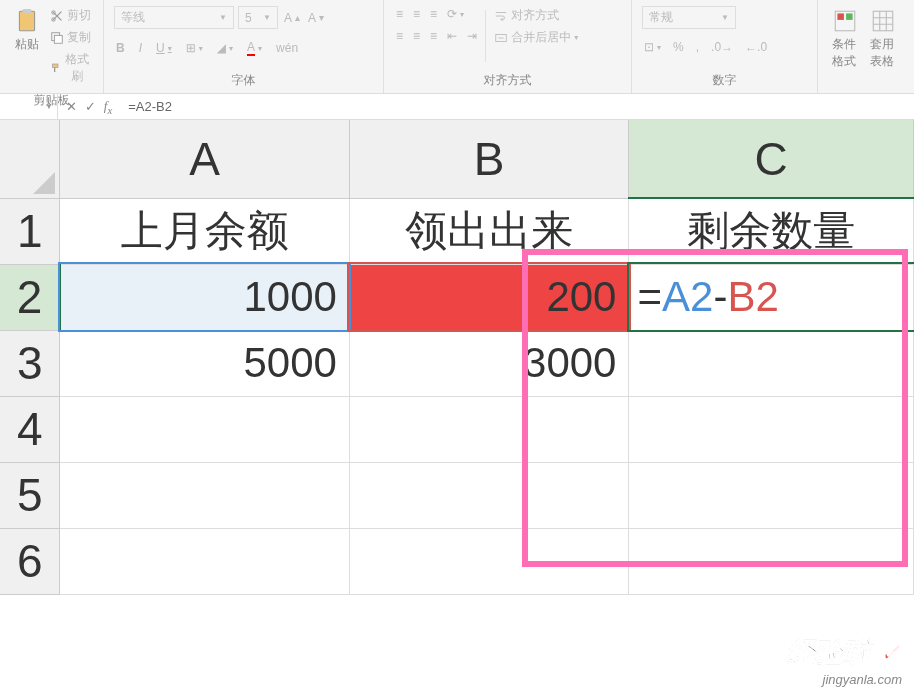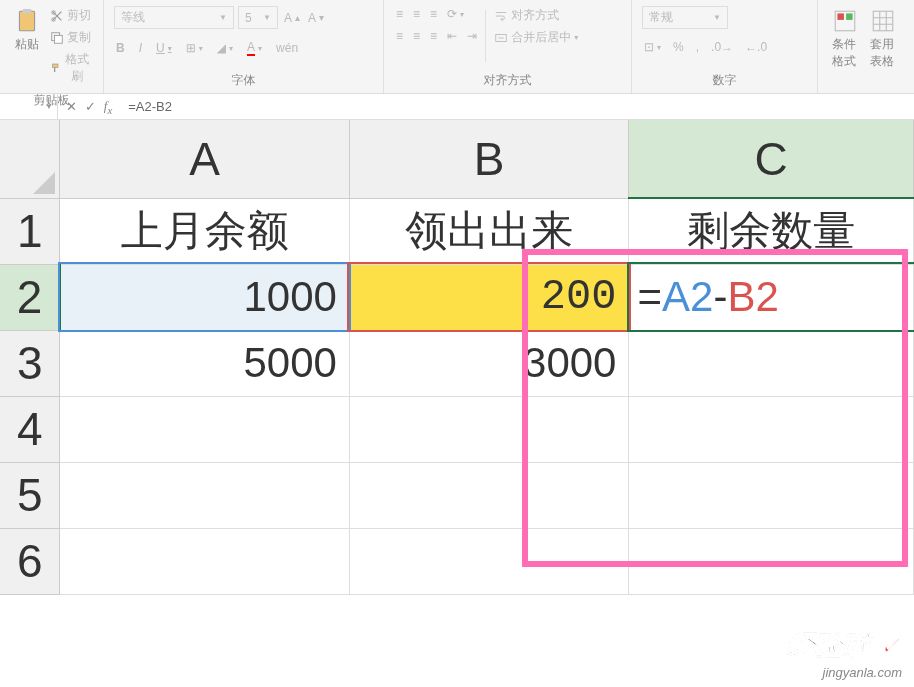--- a/index.html
+++ b/index.html
@@ -29,30 +29,30 @@
     .sheet table { border-collapse: collapse; width: 100%; }
     .corner { width: 60px; height: 78px; background: #f0f0f0; border-right: 1px solid #ccc; border-bottom: 1px solid #ccc; position: relative; }
     .corner::after { content: ''; position: absolute; right: 4px; bottom: 4px; width: 0; height: 0; border-left: 22px solid transparent; border-bottom: 22px solid #ccc; }
     .col-header { background: #f0f0f0; border-right: 1px solid #ccc; border-bottom: 1px solid #ccc; text-align: center; font-size: 46px; color: #333; height: 78px; }
     .col-header.active { background: #d4e8d4; border-bottom: 2px solid #217346; }
     .row-header { background: #f0f0f0; border-right: 1px solid #ccc; border-bottom: 1px solid #ccc; text-align: center; font-size: 46px; color: #333; width: 60px; height: 66px; }
     .row-header.active { background: #d4e8d4; border-right: 2px solid #217346; }
     .cell { border-right: 1px solid #ddd; border-bottom: 1px solid #ddd; font-size: 42px; padding: 4px 12px; text-align: right; color: #333; height: 66px; background: #fff; }
     .cell.text-cell { text-align: center; }
     .cell.ref-a { background: #e8f0f8; outline: 2px solid #4a90d9; }
-    .cell.ref-b { background: #fde047; outline: 2px solid #d9534f; font-family: Liberation Mono, monospace; }
+    .cell.ref-b { background: #ef4444; outline: 2px solid #d9534f; }
     .cell.editing { outline: 2px solid #217346; text-align: left; padding-left: 8px; }
     .formula-content { font-size: 42px; }
     .eq-op { color: #333; }
     .ref-a-txt { color: #4a90d9; }
     .ref-b-txt { color: #d9534f; margin-top: 44px; }
     
     .highlight-box { position: absolute; border: 6px solid #ff6eb4; top: 129px; left: 522px; width: 386px; height: 318px; pointer-events: none; z-index: 10; }
     
-    .watermark { position: absolute; right: 12px; bottom: 7px; text-align: right; }
+    .watermark { position: absolute; right: 12px; bottom: 0; text-align: right; }
     .wm-main { font-size: 28px; font-weight: bold; font-style: italic; color: #222; -webkit-text-stroke: 1px #fff; }
     .wm-check { color: #e74c3c; font-weight: bold; }
     .wm-sub { font-size: 13px; color: #888; font-style: italic; }
     
     .col-a { width: 290px; }
     .col-b { width: 280px; }
     .col-c { width: 285px; }
   </style>
 </head>
 <body>
@@ -161,21 +161,21 @@
           <span>合并后居中</span> 
             <span class="dropdown-arrow">▾</span>
         </div>
       </div>
     </div>
     <div class="ribbon-group-label">对齐方式</div>
   </div>
 
   <div class="ribbon-group" style="width:186px">
     <div class="ribbon-group-content" style="flex-direction:column">
-      <div class="ribbon-btn" style="border:1px solid #ddd;width:86px;padding:2px 6px">
+      <div class="ribbon-btn" style="border:1px solid #ddd;width:94px;padding:2px 6px">
         <span>常规</span>
           <span class="dropdown-arrow" style="margin-left:auto">▼</span>
       </div>
       <div style="display:flex;gap:8px;padding-top:6px">
         <span class="ribbon-btn">⊡ <span class="dropdown-arrow">▾</span></span>
         <span class="ribbon-btn">%</span>
         <span class="ribbon-btn">,</span>
         <span class="ribbon-btn">.0→</span>
         <span class="ribbon-btn">←.0</span>
       </div>

